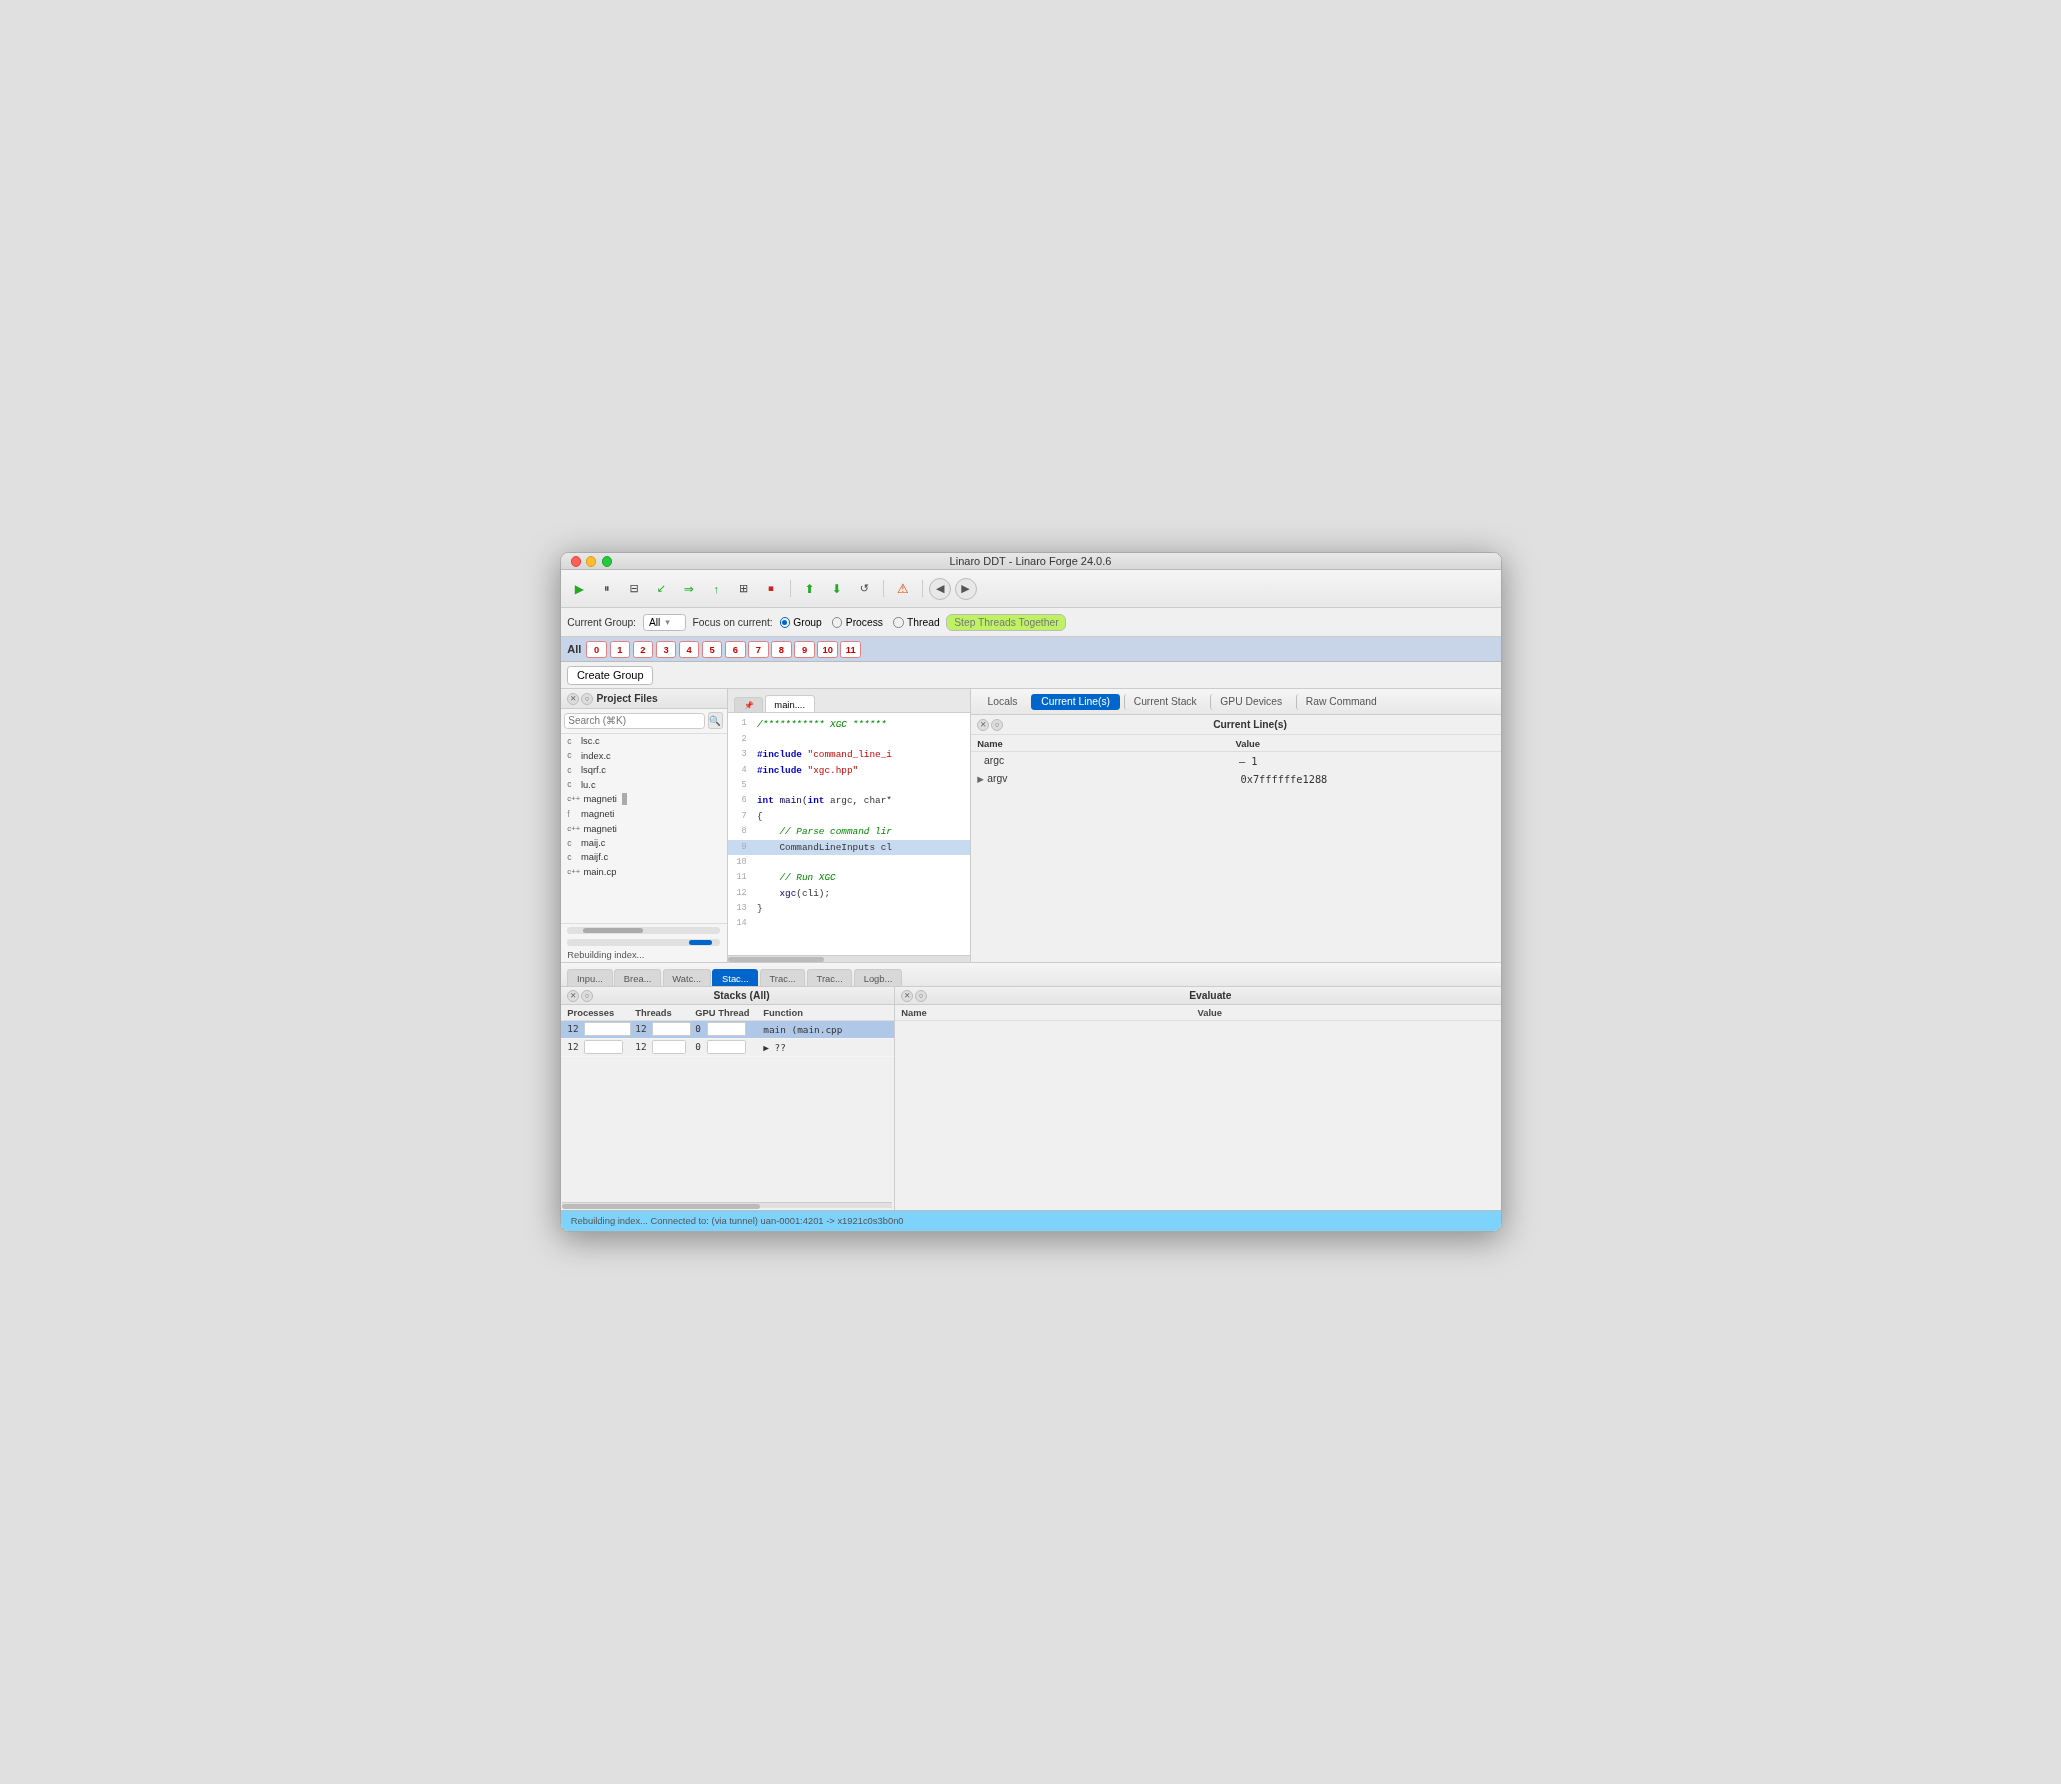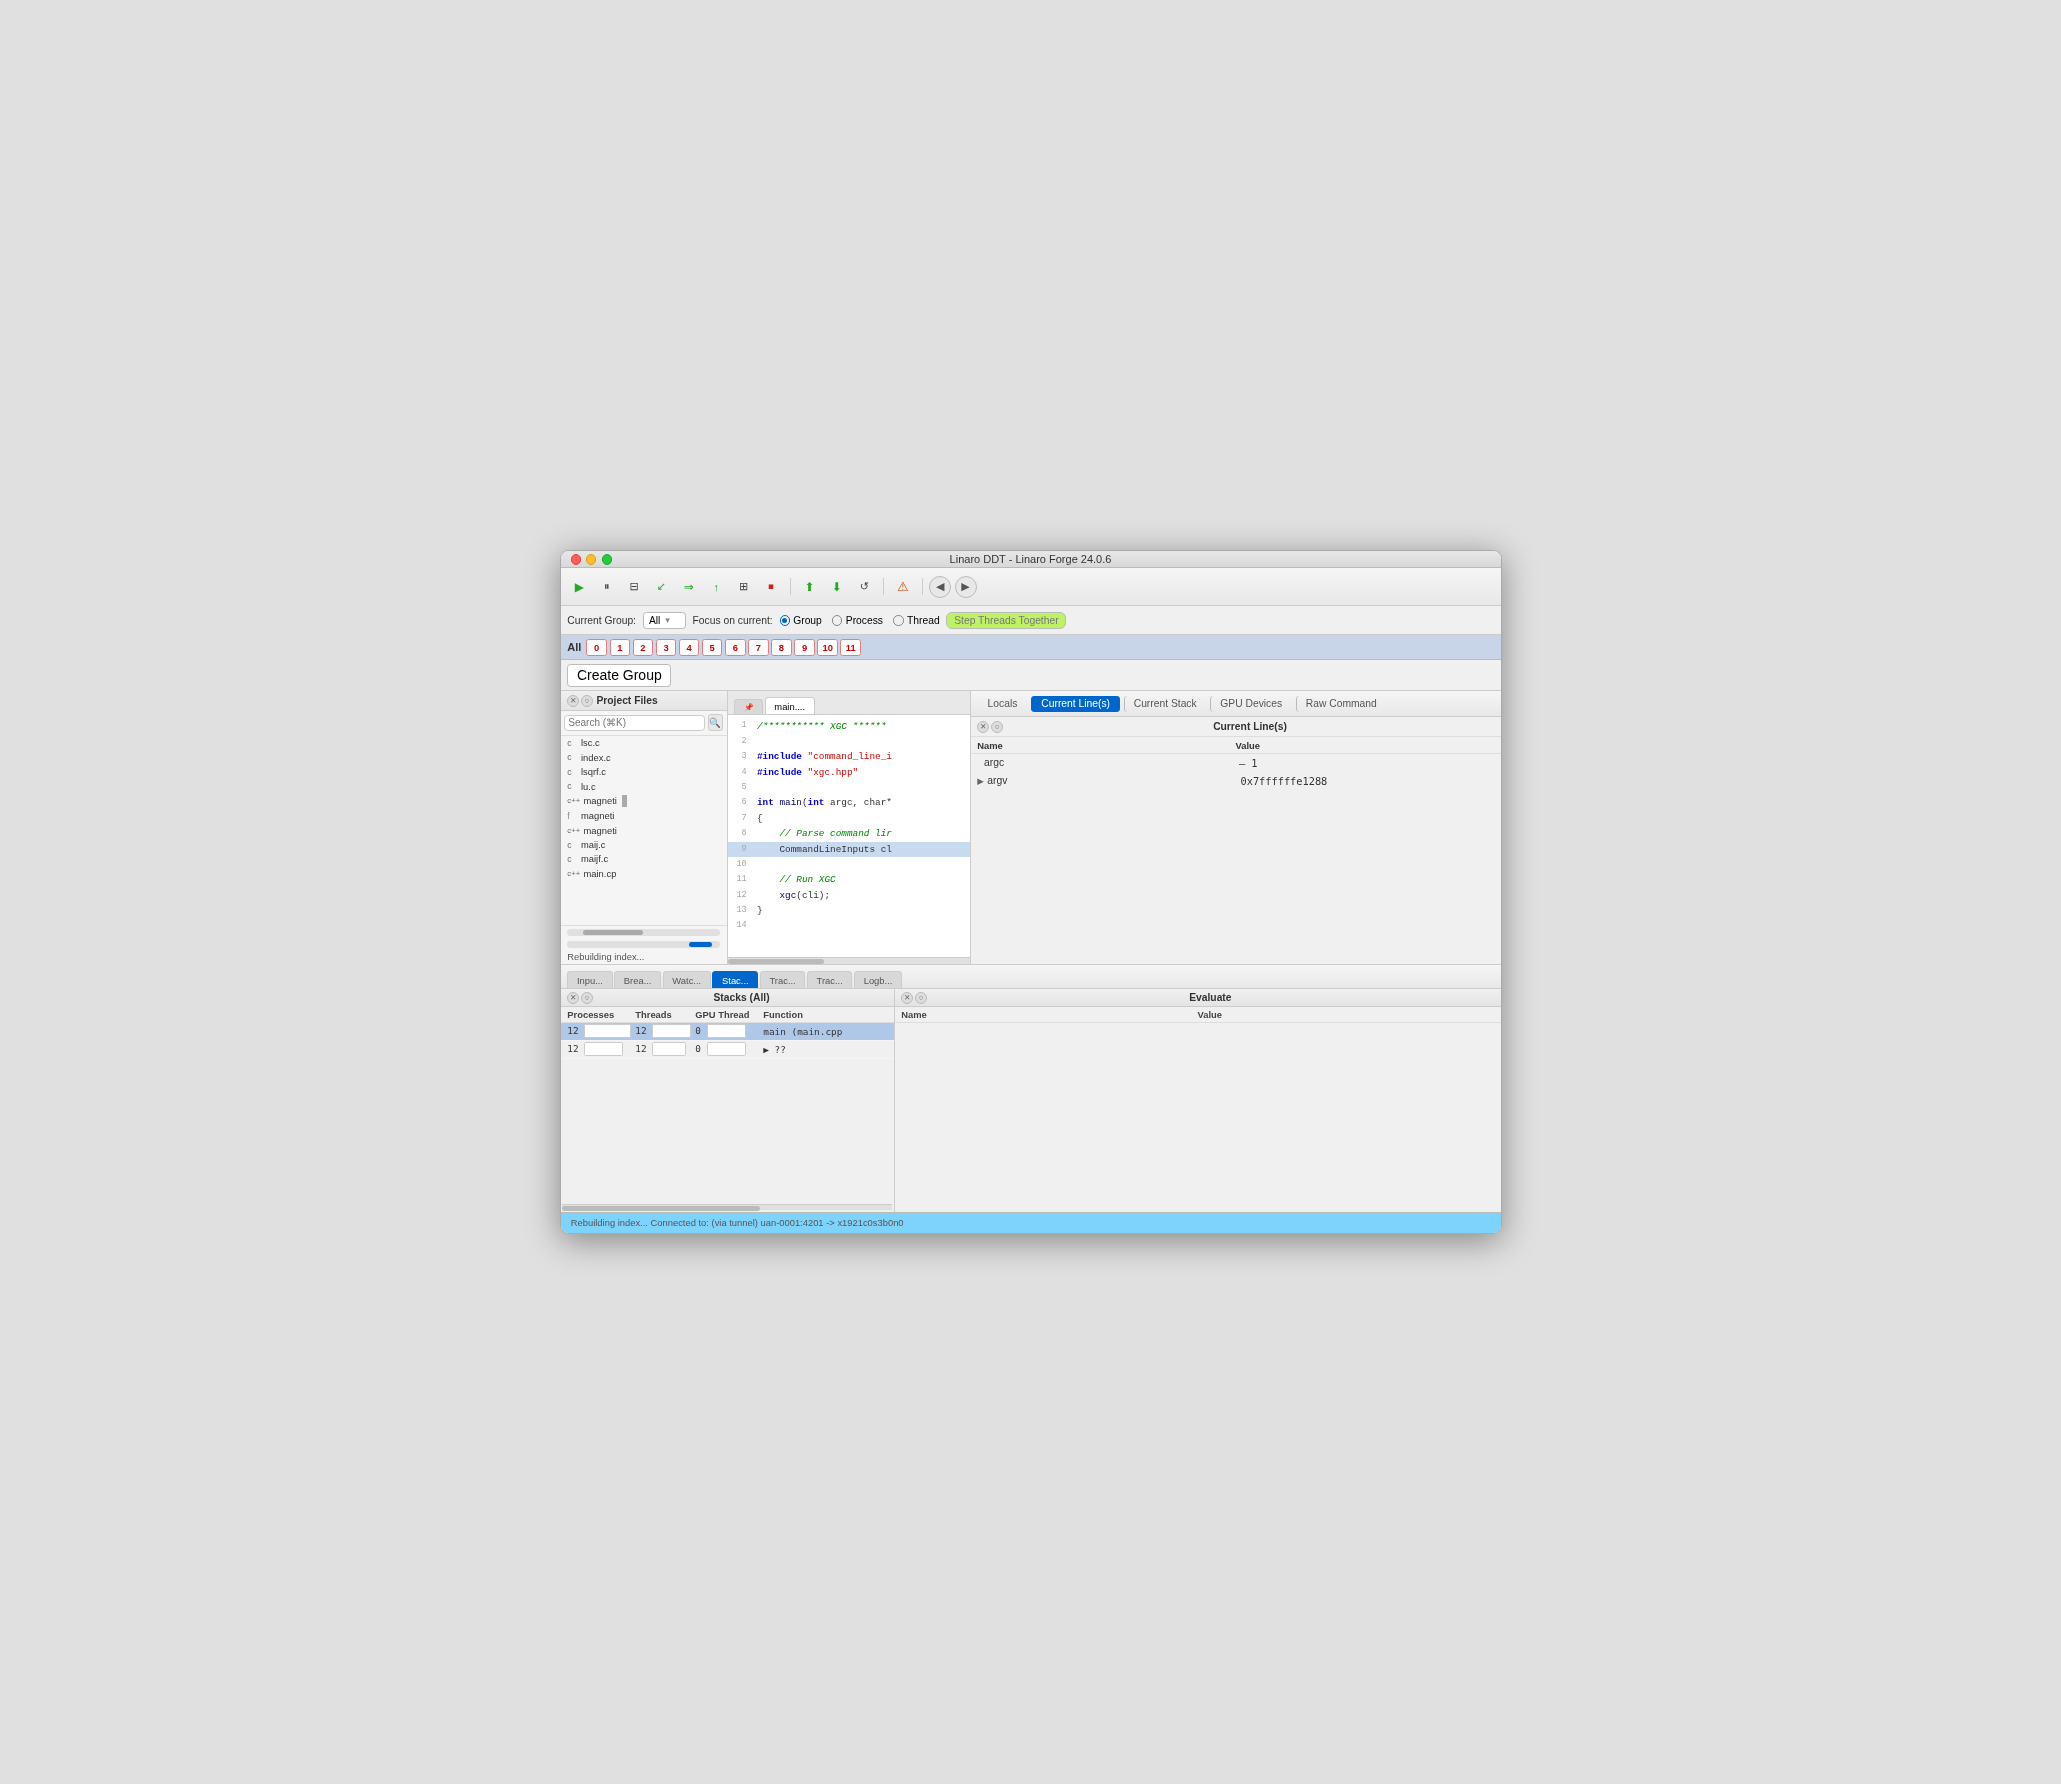--- a/index.html
+++ b/index.html
@@ -580,21 +580,21 @@
       <div class="process-btn">8</div>
       <div class="process-btn">9</div>
       <div class="process-btn">10</div>
       <div class="process-btn">11</div>
     </div>
   </div>
 
   <div style="display:flex; flex-direction:column;">
 
     <div style="background:#f0f0f0; padding:3.4px 6.8px; border-bottom:0.9px solid #ccc;">
-      <button style="background:white; border:0.9px solid #bbb; border-radius:3.4px; padding:2.6px 8.6px; font-size:14px; cursor:pointer;">Create Group</button>
+      <button style="background:white; border:0.9px solid #bbb; border-radius:3.4px; padding:2.6px 8.6px; font-size:11px; cursor:pointer;">Create Group</button>
     </div>
 
     <div class="main-content">
 
       <div class="left-panel">
         <div class="panel-header">
           <div class="panel-close-pair">
             <div class="mini-btn">✕</div>
             <div class="mini-btn">○</div>
           </div>

